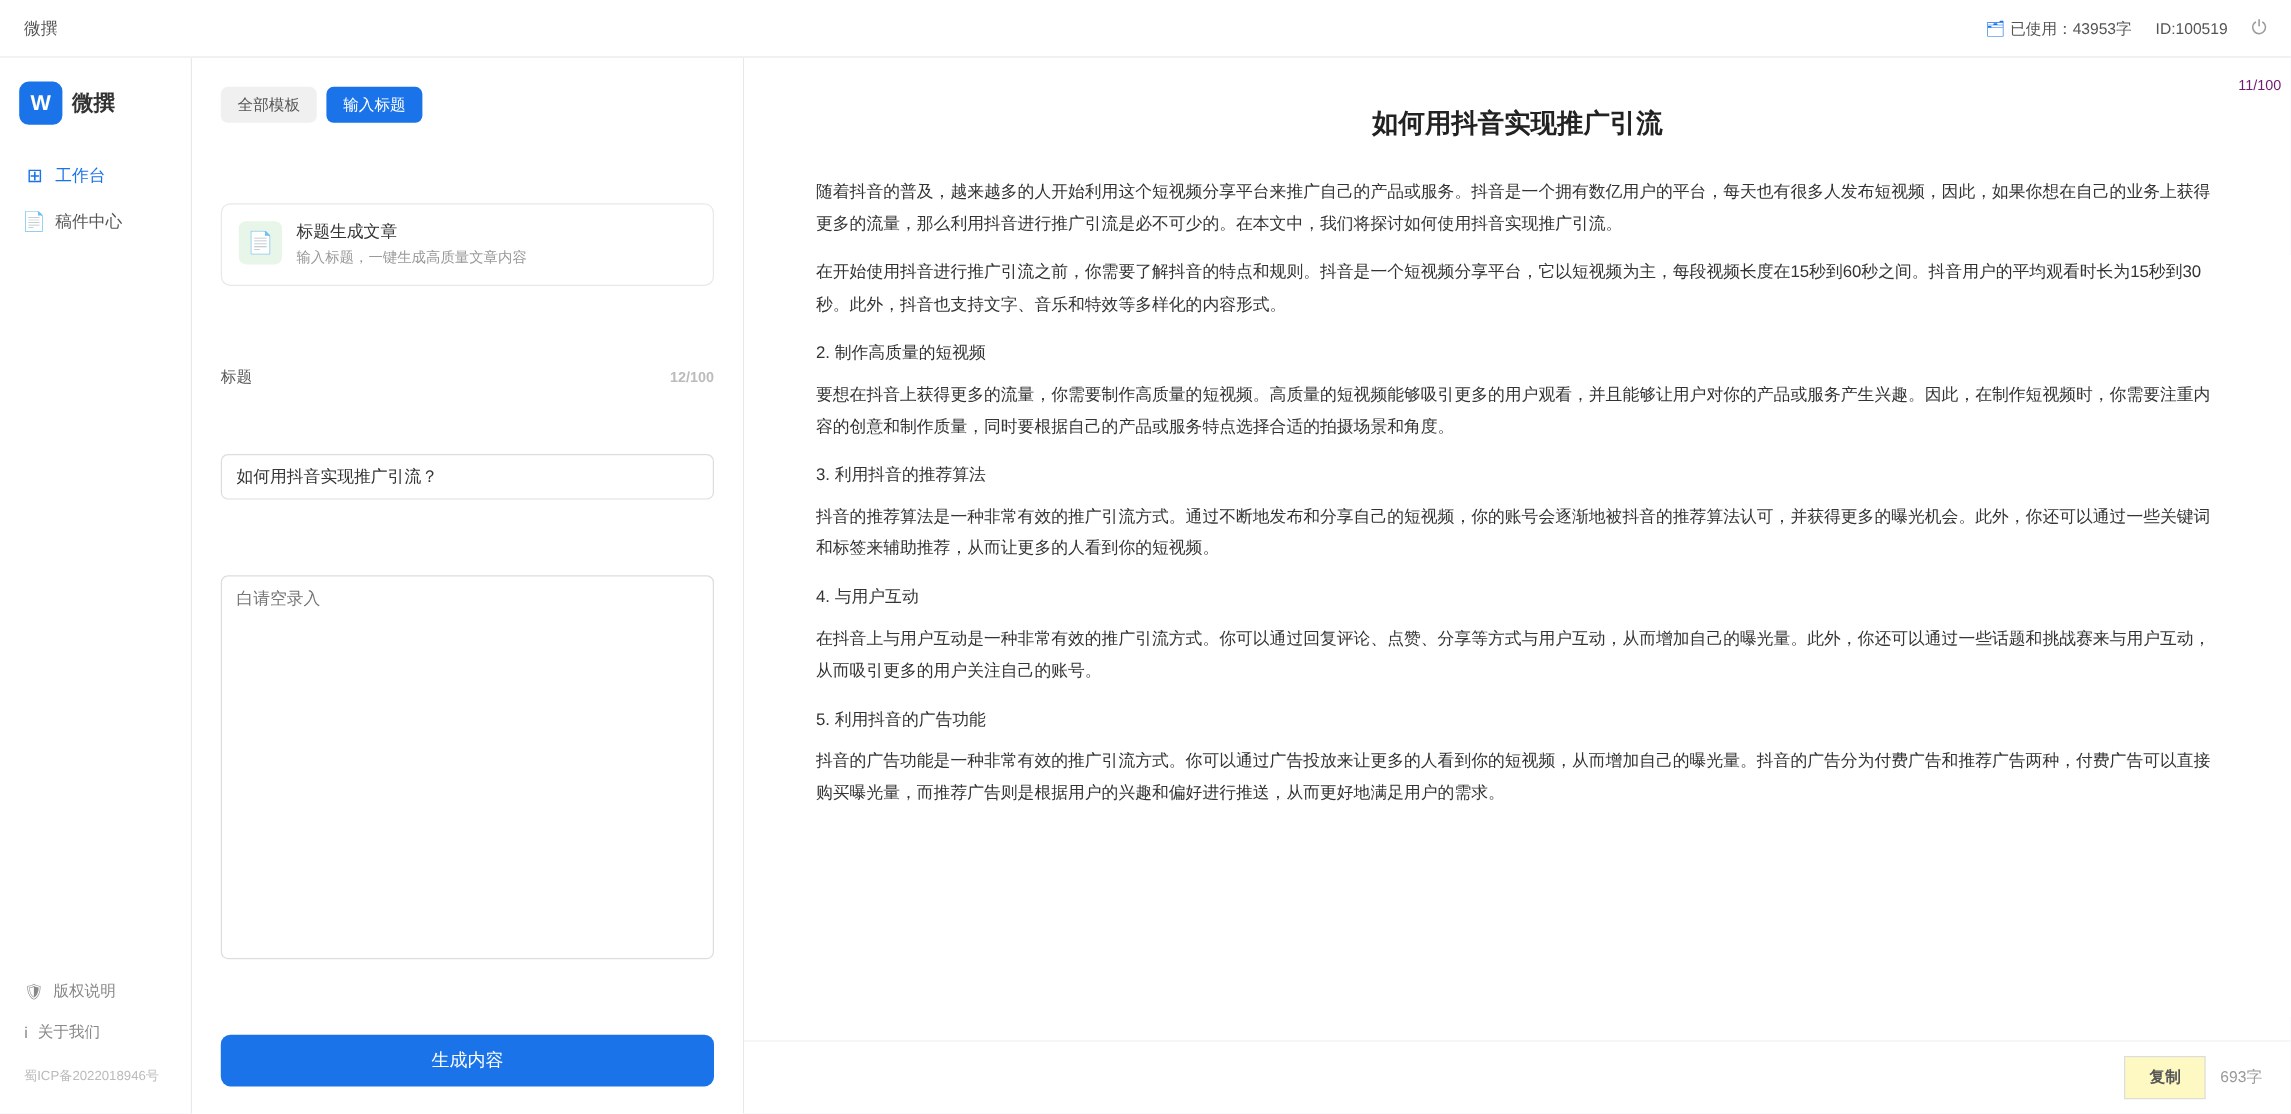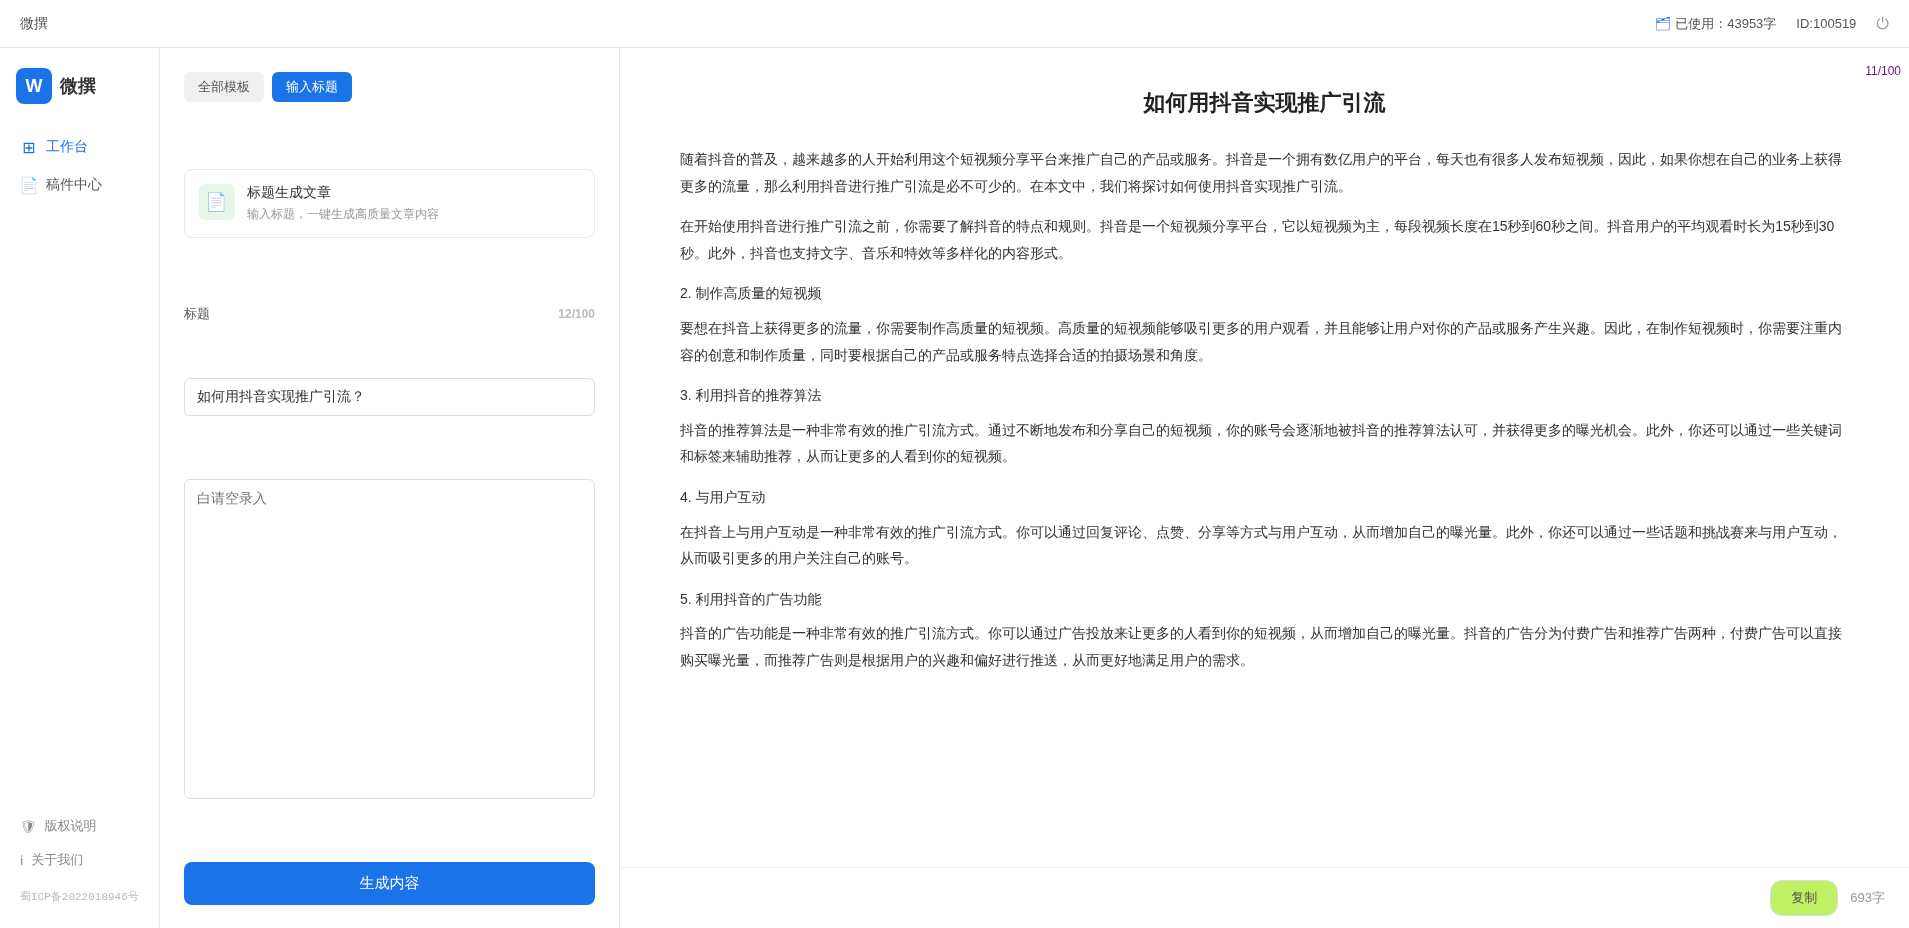--- a/index.html
+++ b/index.html
@@ -54,21 +54,21 @@
     .nav-icon { width: 18px; height: 18px; display: flex; align-items: center; justify-content: center; font-size: 16px; }
     .sidebar-bottom { margin-top: auto; }
     .sidebar-footer { padding: 0 20px 8px 20px; }
     .footer-item {
       display: flex; align-items: center; gap: 8px;
       padding: 8px 0;
       cursor: pointer;
       color: #888;
       font-size: 13px;
     }
-    .icp-text { font-size: 11px; color: #bbb; padding: 4px 20px; font-family: Liberation Mono, monospace; }
+    .icp-text { font-size: 11px; color: #bbb; padding: 4px 20px; }
 
     
     .content-area { flex: 1; display: flex; overflow: hidden; }
 
     
     .left-panel {
       width: 460px;
       background: #fff;
       border-right: 1px solid #e8e8e8;
       display: flex;
@@ -190,25 +190,26 @@
       display: flex;
       align-items: center;
       justify-content: flex-end;
       gap: 12px;
       padding: 12px 24px;
       border-top: 1px solid #f0f0f0;
     }
     .copy-btn {
       padding: 8px 20px;
       border: 1px solid #ddd;
-      background: #bef264;
-      border-radius: 12px;
+      background: #fef9c3;
+      border-radius: 0;
       font-size: 13px;
       cursor: pointer;
       color: #555;
+      font-weight: bold;
     }
     .word-count-label { font-size: 13px; color: #999; }
   </style>
 </head>
 <body>
 
 <div class="topbar">
   <span class="topbar-title">微撰</span>
   <div class="topbar-right">
     <div class="usage">

